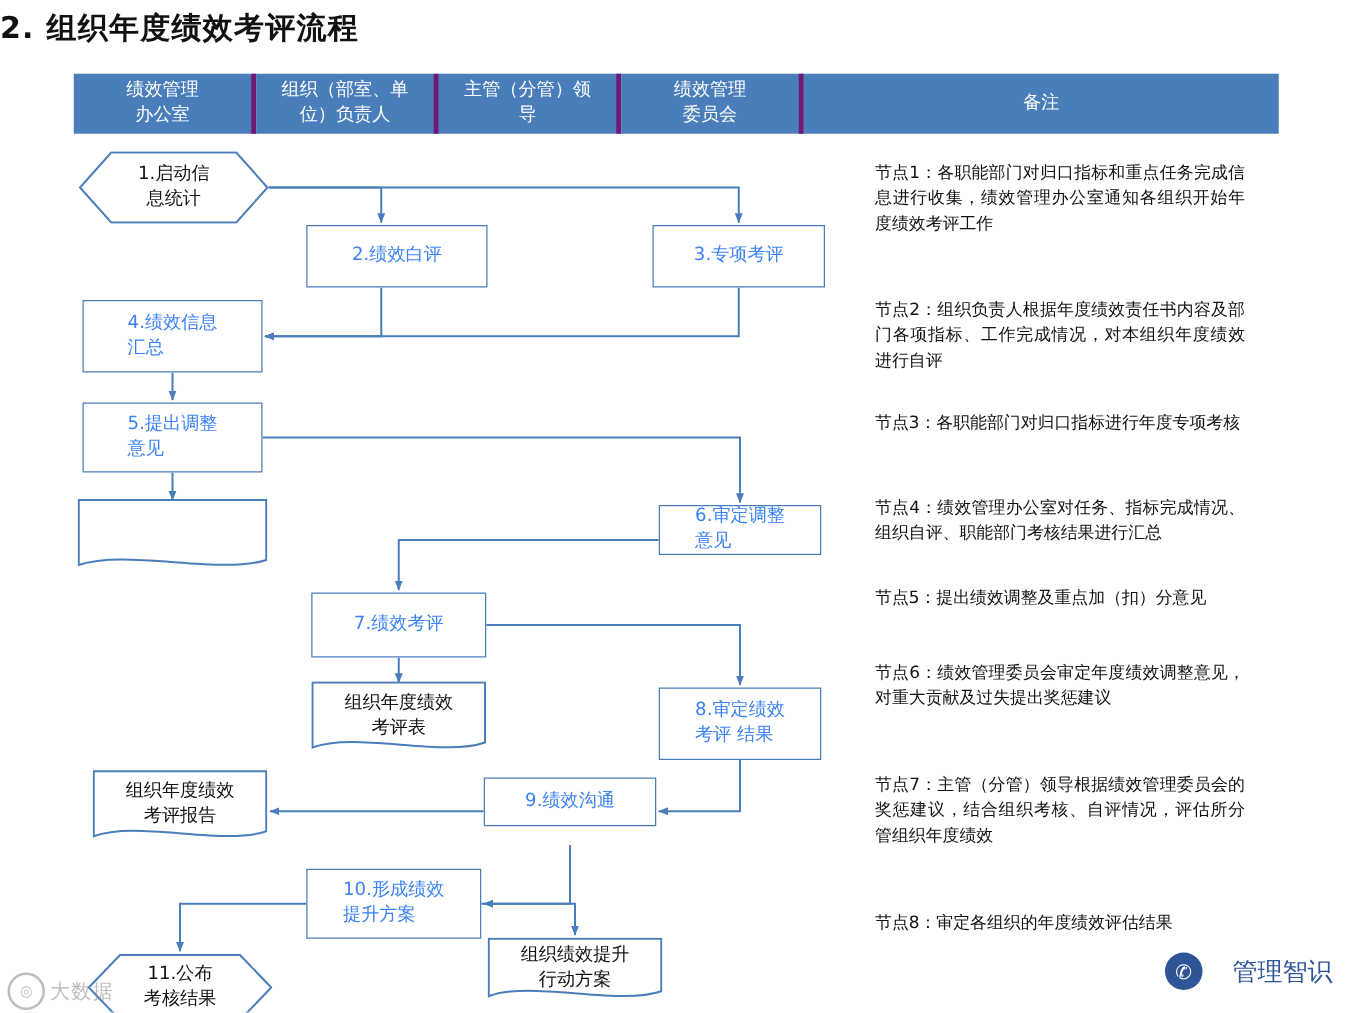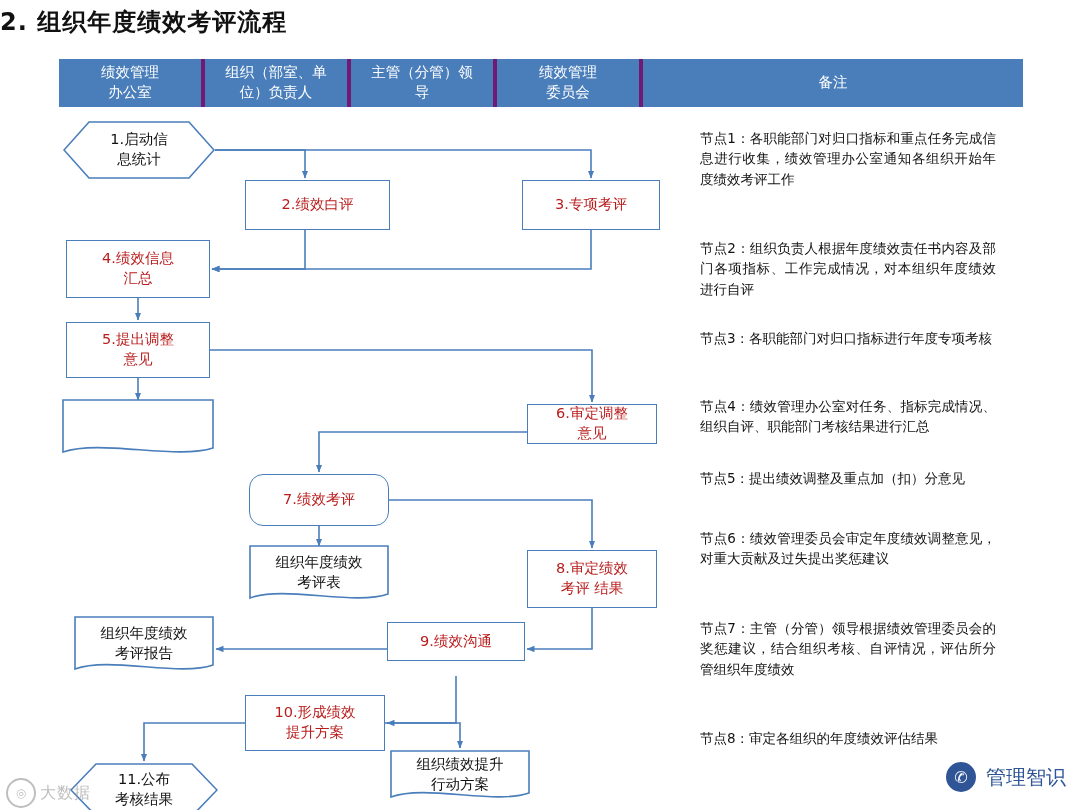--- a/index.html
+++ b/index.html
@@ -23,21 +23,21 @@
     font-size:14.5px;line-height:1.35;text-align:center;
     border-right:4px solid #701a75;
     box-sizing:border-box;
   }
   .hdr:last-child{border-right:none;}
 
   .box{
     position:absolute;box-sizing:border-box;
     border:1.6px solid #4a7ebb;background:#ffffff;
     display:flex;align-items:center;justify-content:center;
-    text-align:center;font-size:14.5px;line-height:1.35;color:#b91c1c;
+    font-size:14.5px;line-height:1.35;color:#3b82f6;
   }
   .hex{
     position:absolute;box-sizing:border-box;
     display:flex;align-items:center;justify-content:center;
     text-align:center;font-size:14.5px;line-height:1.35;color:#111;
   }
   .hex .inner{position:relative;z-index:2;}
   .hex svg{position:absolute;left:0;top:0;}
   .doc{
     position:absolute;box-sizing:border-box;
@@ -54,21 +54,21 @@
   svg.lines{position:absolute;left:0;top:0;width:1080px;height:810px;pointer-events:none;}
 
   .wm-left{
     position:absolute;left:6px;bottom:2px;display:flex;align-items:center;
     opacity:.55;
   }
   .wm-left .wtxt{font-size:16px;color:#8a8a8a;margin-left:4px;letter-spacing:1px;}
   .wm-right{
     position:absolute;right:14px;bottom:18px;display:flex;align-items:center;
   }
-  .wm-right .wtxt{font-size:20px;color:#2f5597;margin-left:10px;}
+  .wm-right .wtxt{font-size:20px;color:#2f5597;margin-left:24px;}
   .circ{
     width:26px;height:26px;border-radius:50%;
     border:2px solid #8a8a8a;display:flex;align-items:center;justify-content:center;
     font-size:12px;color:#8a8a8a;
   }
   .circ2{
     width:30px;height:30px;border-radius:50%;
     background:#2f5597;display:flex;align-items:center;justify-content:center;
     color:#fff;font-size:16px;
   }
@@ -136,21 +136,21 @@
     <div class="box" style="left: 245px; top: 180px; width: 145px; height: 50px;">2.绩效白评</div>
     <div class="box" style="left: 522px; top: 180px; width: 138px; height: 50px;">3.专项考评</div>
     <div class="box" style="left: 66px; top: 240px; width: 144px; height: 58px;">4.绩效信息<br>汇总</div>
     <div class="box" style="left: 66px; top: 322px; width: 144px; height: 56px;">5.提出调整<br>意见</div>
     <div class="doc" style="left: 62px; top: 399px; width: 152px; height: 62px;">
       <svg width="152" height="62" viewBox="0 0 152 62">
         <path d="M1,1 L151,1 L151,49 C114,61 38,40 1,53 Z" fill="#ffffff" stroke="#4a7ebb" stroke-width="1.6"></path>
       </svg>
     </div>
     <div class="box" style="left: 527px; top: 404px; width: 130px; height: 40px;">6.审定调整<br>意见</div>
-    <div class="box" style="left: 249px; top: 474px; width: 140px; height: 52px; border-radius: 14px;">7.绩效考评</div>
+    <div class="box" style="left: 249px; top: 474px; width: 140px; height: 52px;">7.绩效考评</div>
     <div class="doc" style="left: 249px; top: 545px; width: 140px; height: 62px;">
       <svg width="140" height="62" viewBox="0 0 140 62">
         <path d="M1,1 L139,1 L139,49 C105,61 35,40 1,53 Z" fill="#ffffff" stroke="#4a7ebb" stroke-width="1.6"></path>
       </svg>
       <span class="inner">组织年度绩效<br>考评表</span>
     </div>
     <div class="box" style="left: 527px; top: 550px; width: 130px; height: 58px;">8.审定绩效<br>考评 结果</div>
     <div class="doc" style="left: 74px; top: 616px; width: 140px; height: 62px;">
       <svg width="140" height="62" viewBox="0 0 140 62">
         <path d="M1,1 L139,1 L139,49 C105,61 35,40 1,53 Z" fill="#ffffff" stroke="#4a7ebb" stroke-width="1.6"></path>

